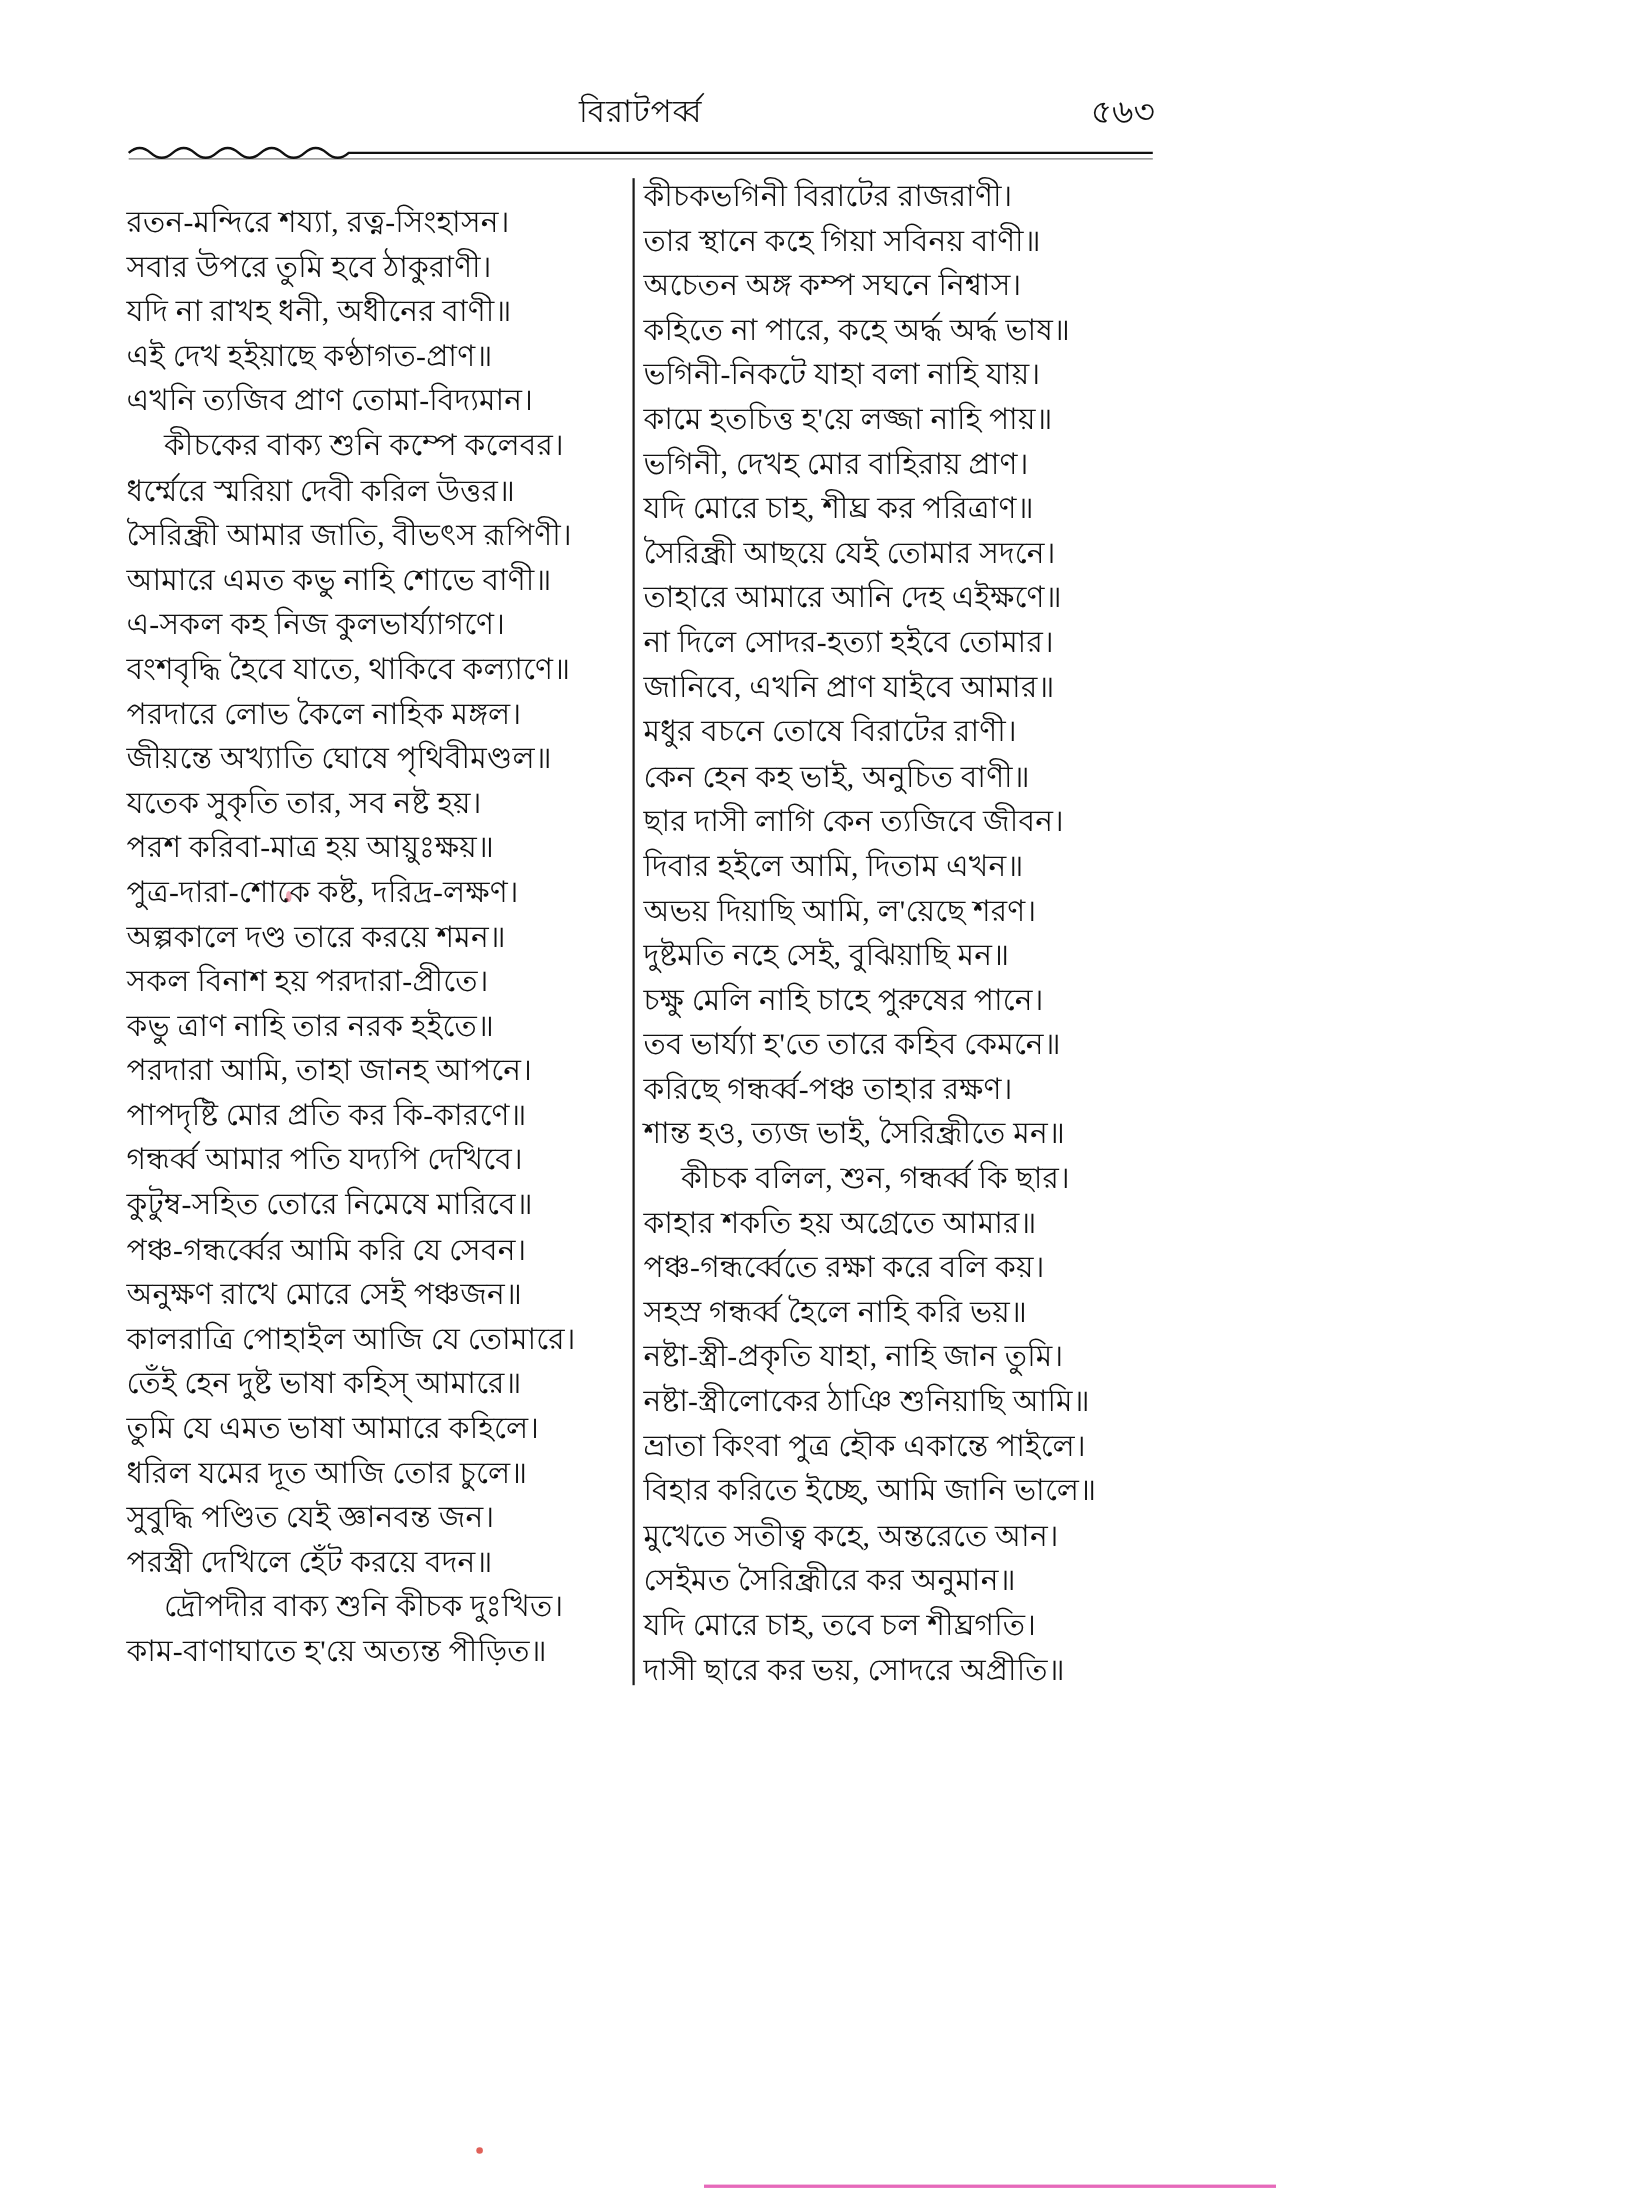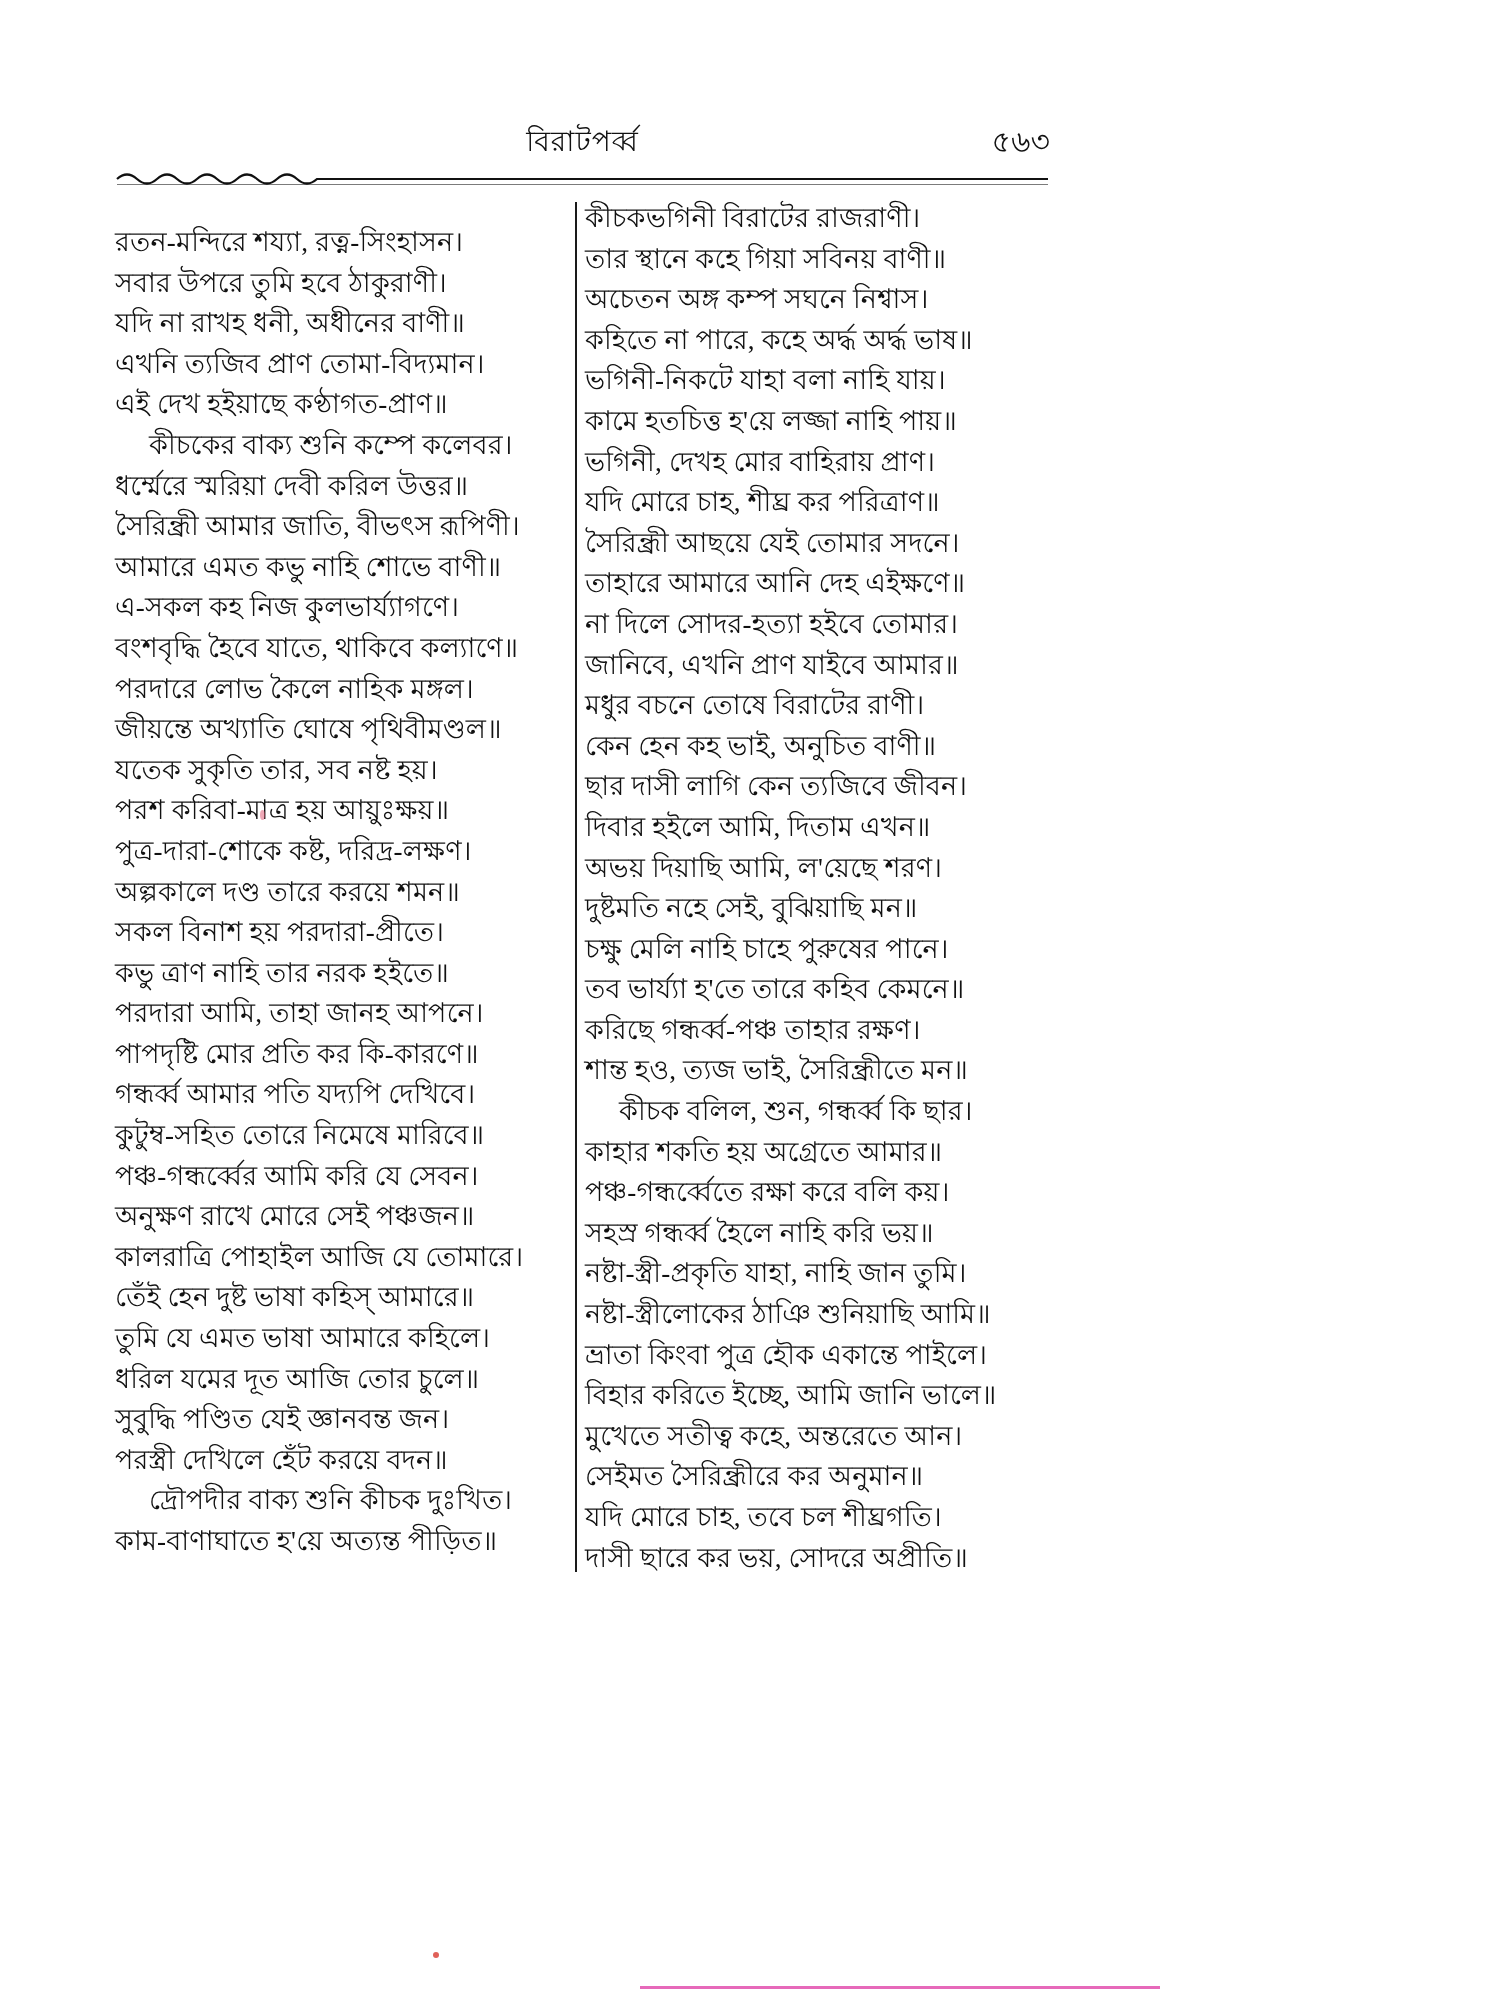--- a/index.html
+++ b/index.html
@@ -19,21 +19,20 @@
   }
   .content {
     position: absolute;
     left: 115px;
     top: 80px;
     width: 935px;
   }
   .header-row {
     position: relative;
     height: 46px;
-    margin-top: 40px;
   }
   .header-title {
     position: absolute;
     left: 0;
     right: 0;
     text-align: center;
     font-size: 28px;
     letter-spacing: 1px;
   }
   .page-number {
@@ -132,22 +131,22 @@
     </div>
 
     <div class="columns">
       <div class="divider"></div>
 
       <div class="col left">
 
       <div class="verse-line">রতন-মন্দিরে শয্যা, রত্ন-সিংহাসন।</div>
           <div class="verse-line">সবার উপরে তুমি হবে ঠাকুরাণী।</div>
           <div class="verse-line">যদি না রাখহ ধনী, অধীনের বাণী॥</div>
+          <div class="verse-line">এই দেখ হইয়াছে কণ্ঠাগত-প্রাণ॥</div>
           <div class="verse-line">এখনি ত্যজিব প্রাণ তোমা-বিদ্যমান।</div>
-          <div class="verse-line">এই দেখ হইয়াছে কণ্ঠাগত-প্রাণ॥</div>
           <div class="verse-line indent">কীচকের বাক্য শুনি কম্পে কলেবর।</div>
           <div class="verse-line">ধর্ম্মেরে স্মরিয়া দেবী করিল উত্তর॥</div>
           <div class="verse-line">সৈরিন্ধ্রী আমার জাতি, বীভৎস রূপিণী।</div>
           <div class="verse-line">আমারে এমত কভু নাহি শোভে বাণী॥</div>
           <div class="verse-line">এ-সকল কহ নিজ কুলভার্য্যাগণে।</div>
           <div class="verse-line">বংশবৃদ্ধি হৈবে যাতে, থাকিবে কল্যাণে॥</div>
           <div class="verse-line">পরদারে লোভ কৈলে নাহিক মঙ্গল।</div>
           <div class="verse-line">জীয়ন্তে অখ্যাতি ঘোষে পৃথিবীমণ্ডল॥</div>
           <div class="verse-line">যতেক সুকৃতি তার, সব নষ্ট হয়।</div>
           <div class="verse-line">পরশ করিবা-মাত্র হয় আয়ুঃক্ষয়॥</div>

